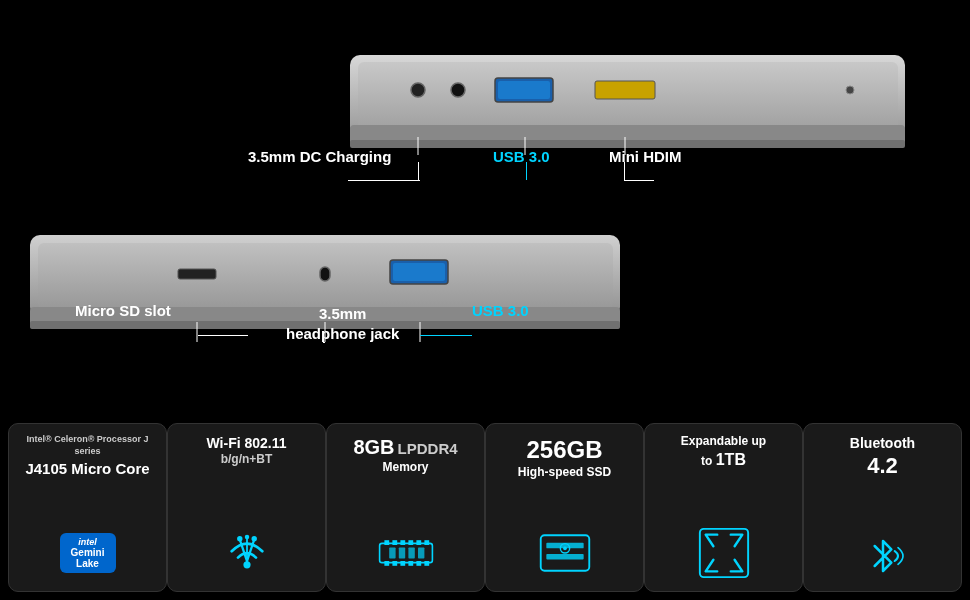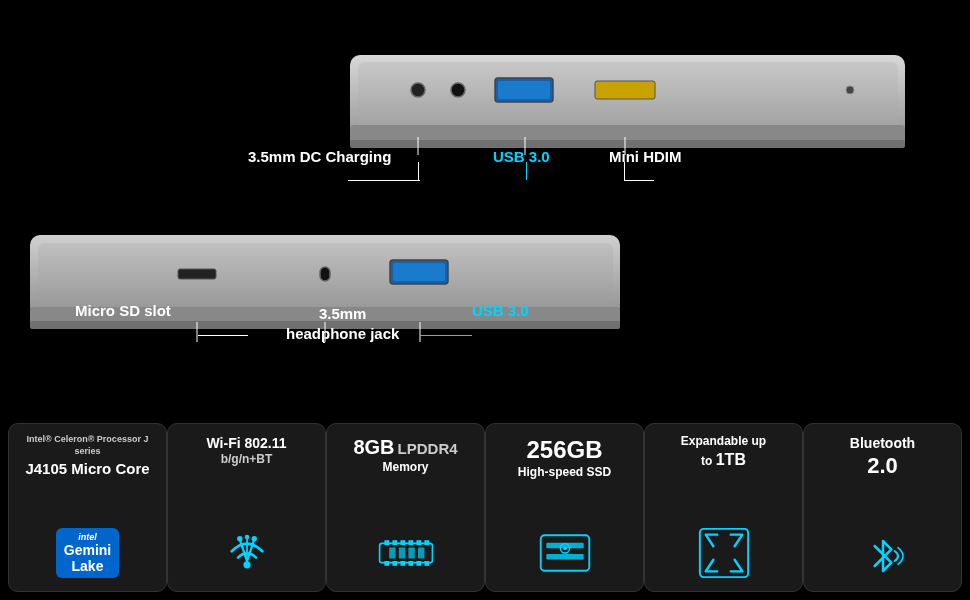--- a/index.html
+++ b/index.html
@@ -72,21 +72,21 @@
       text-align: center;
       width: 80px;
     }
     .intel-badge .intel-text {
       font-size: 9px;
       color: #fff;
       font-style: italic;
       font-weight: 700;
     }
     .intel-badge .gemini-text {
-      font-size: 14px;
+      font-size: 10px;
       color: #fff;
       font-weight: 600;
     }
 
     
     .wifi-icon svg, .wifi-icon {
       width: 54px;
       height: 54px;
     }
 
@@ -299,21 +299,21 @@
         <polyline points="18,36 10,48 22,48" stroke="#00d4ff" stroke-width="2.5" fill="none" stroke-linejoin="round" stroke-linecap="round"></polyline>
 
         <polyline points="40,36 48,48 36,48" stroke="#00d4ff" stroke-width="2.5" fill="none" stroke-linejoin="round" stroke-linecap="round"></polyline>
       </svg>
     </div>
   </div>
 
   <div class="spec-card">
     <div class="spec-card-title">
       <div style="font-size:14px;font-weight:700;">Bluetooth</div>
-      <div style="font-size:22px;font-weight:800;">2.0</div>
+      <div style="font-size:22px;font-weight:800;">4.2</div>
     </div>
     <div class="spec-card-icon bt-icon">
       <svg viewBox="0 0 60 60" fill="none" xmlns="http://www.w3.org/2000/svg" width="58" height="58">
 
         <polyline points="20,18 40,38 30,48 30,12 40,22 20,42" stroke="#00d4ff" stroke-width="3" fill="none" stroke-linecap="round" stroke-linejoin="round"></polyline>
 
         <path d="M44 24 Q52 30 44 36" stroke="#00d4ff" stroke-width="2.5" fill="none" stroke-linecap="round"></path>
         <path d="M48 20 Q60 30 48 40" stroke="#00d4ff" stroke-width="2" fill="none" stroke-linecap="round"></path>
       </svg>
     </div>

